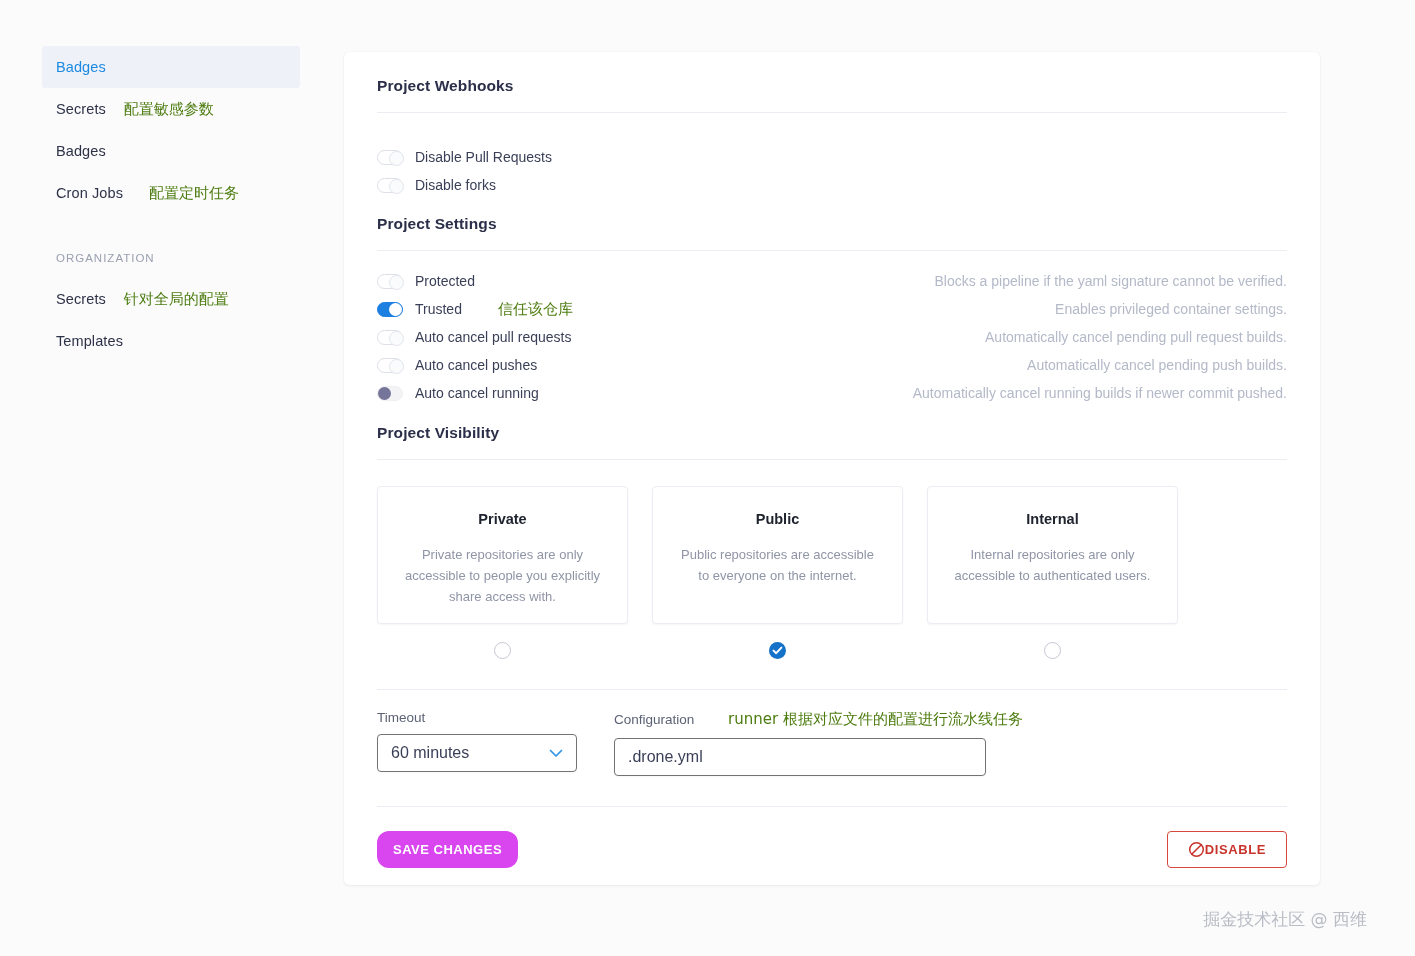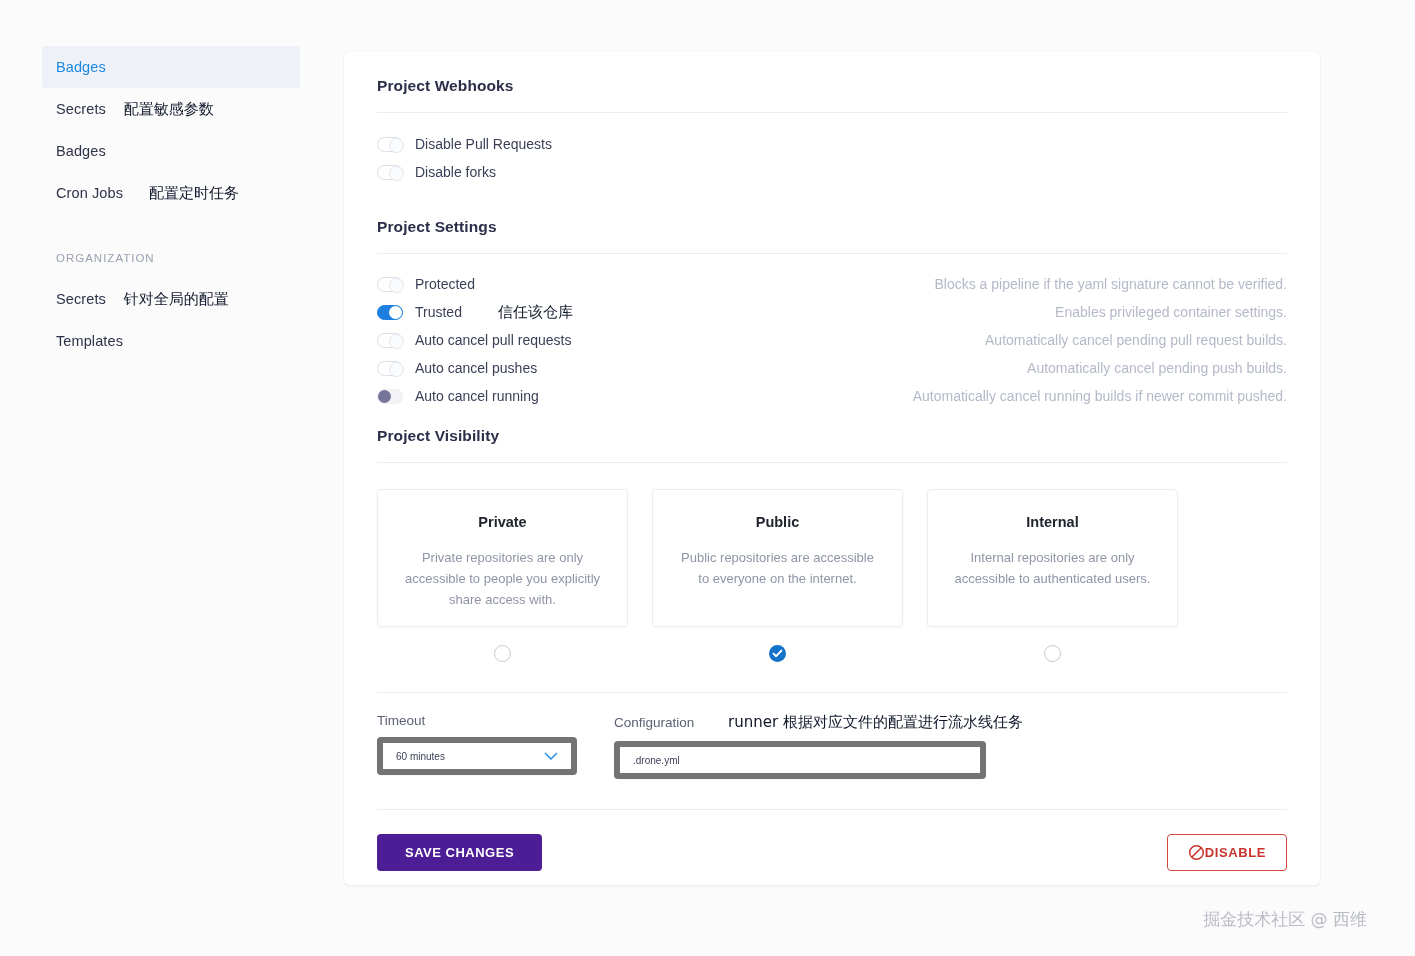--- a/index.html
+++ b/index.html
@@ -36,21 +36,21 @@
     cursor: pointer;
     white-space: nowrap;
   }
   .nav-item.active {
     background: #eef1f8;
     color: #1d8ae0;
   }
   .nav-label { letter-spacing: .1px; }
 
   .annot {
-    color: #0f172a;
+    color: #4d7c0f;
     font-size: 15px;
     white-space: nowrap;
     font-family: "DejaVu Sans", "Liberation Sans", sans-serif;
   }
   .nav-annot { margin-left: 18px; }
   .nav-annot.wide { margin-left: 26px; }
 
   .nav-gap { height: 24px; }
 
   .section-head {
@@ -211,47 +211,47 @@
     position: relative;
   }
   .field-label {
     font-size: 13.5px;
     color: #5c6275;
     margin-bottom: 9px;
     display: block;
   }
   .select-box, .text-box {
     height: 38px;
-    border: 6px solid #737373;
+    border: 1px solid #737373;
     border-radius: 4px;
     background: #fff;
     display: flex;
     align-items: center;
     padding: 0 13px;
-    font-size: 10px;
+    font-size: 16px;
     color: #3a3f57;
     box-shadow: 0 1px 2px rgba(40,50,80,.04);
     cursor: pointer;
   }
   .select-box { width: 200px; justify-content: space-between; }
   .text-box   { width: 372px; }
 
   .btn-row {
     display: flex;
     align-items: center;
     justify-content: space-between;
     margin-top: 24px;
   }
   .btn-save {
-    background: #4c1d95;
+    background: #d946ef;
     color: #fff;
     border: none;
-    border-radius: 4px;
+    border-radius: 12px;
     height: 37px;
-    padding: 0 28px;
+    padding: 0 16px;
     font-size: 13px;
     font-weight: bold;
     letter-spacing: .5px;
     font-family: "Liberation Sans", sans-serif;
     cursor: pointer;
   }
   .btn-disable {
     background: #fff;
     color: #c8342b;
     border: 1px solid #d6473c;
@@ -313,33 +313,33 @@
     <span class="nav-label">Templates</span>
   </div>
 </div>
 
 <div id="card">
 
   <div style="padding-top:25px;">
     <div class="blk-title">Project Webhooks</div>
     <div class="rule"></div>
 
-    <div style="margin-top:17px;">
+    <div style="margin-top:30px;">
       <div class="toggle-row">
         <span class="sw off"></span>
         <span class="lbl">Disable Pull Requests</span>
       </div>
       <div class="toggle-row">
         <span class="sw off"></span>
         <span class="lbl">Disable forks</span>
       </div>
     </div>
   </div>
 
-  <div style="margin-top:32px;">
+  <div style="margin-top:16px;">
     <div class="blk-title">Project Settings</div>
     <div class="rule"></div>
 
     <div style="margin-top:16px;">
       <div class="toggle-row">
         <span class="sw off"></span>
         <span class="lbl">Protected</span>
         <span class="desc">Blocks a pipeline if the yaml signature cannot be verified.</span>
       </div>
 

